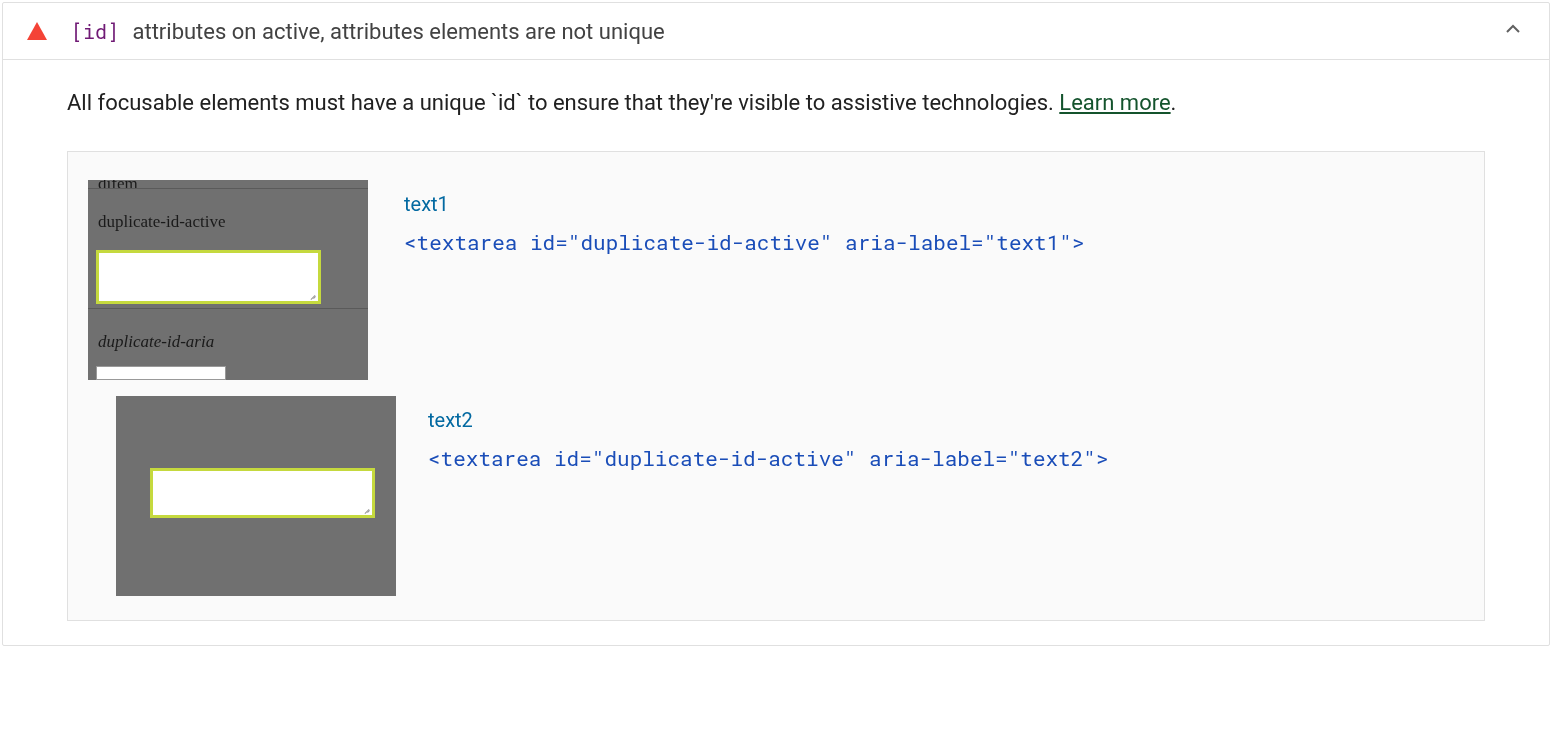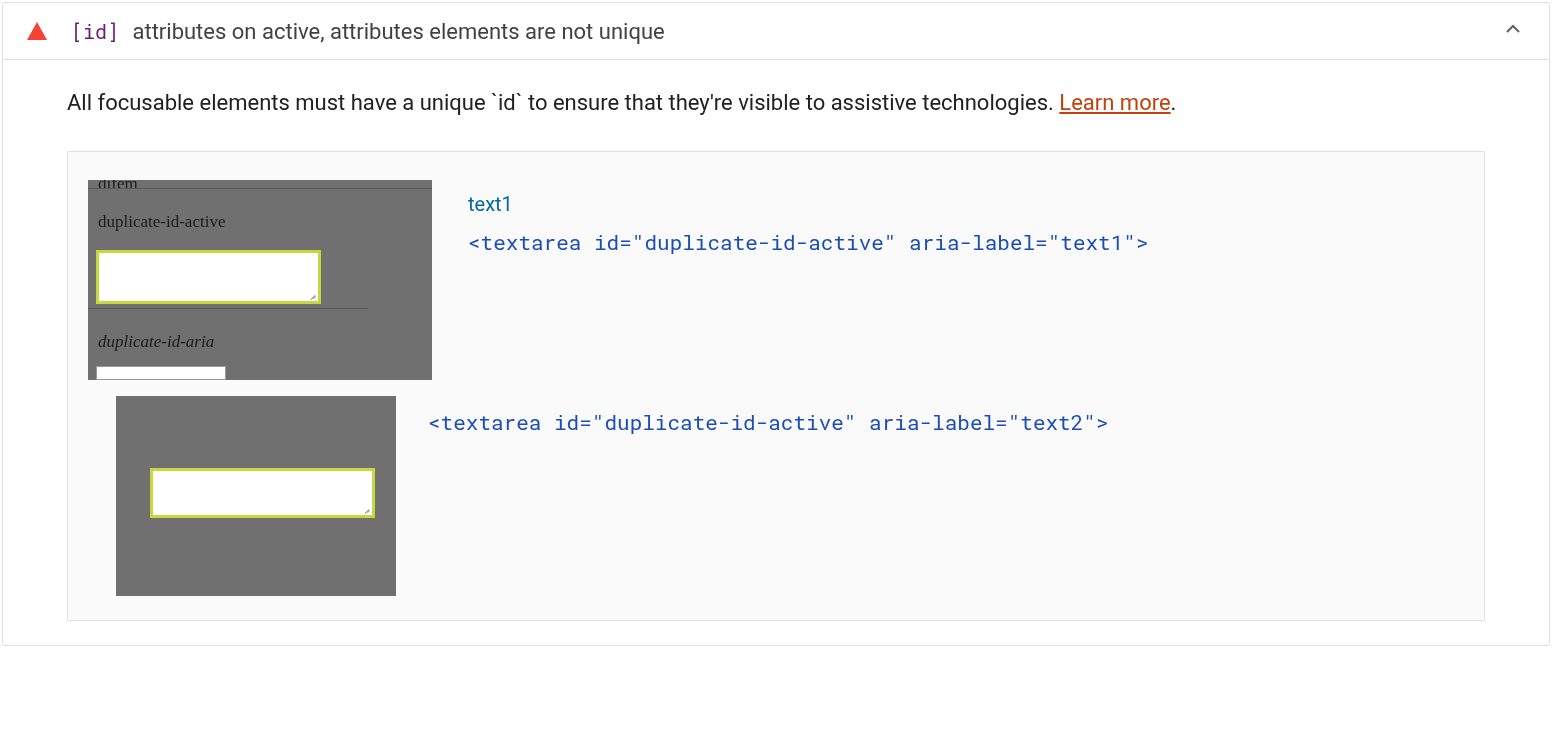--- a/index.html
+++ b/index.html
@@ -57,40 +57,40 @@
     .audit-body {
       padding: 28px 64px 24px 64px;
     }
     .description {
       font-size: 22px;
       color: #212121;
       line-height: 1.4;
       margin-bottom: 32px;
     }
     .learn-more {
-      color: #c2410c;
+      color: #14532d;
       text-decoration: underline;
     }
     .failing-panel {
       border: 1px solid #e0e0e0;
       background: #fafafa;
       padding: 20px 0 16px 0;
     }
     .failing-header {
       font-size: 20px;
       color: #757575;
       padding: 0 20px 16px 20px;
     }
     .failing-item {
       display: flex;
       align-items: flex-start;
       padding: 8px 20px;
     }
     .thumb {
-      width: 344px;
+      width: 280px;
       height: 200px;
       background: #707070;
       flex-shrink: 0;
       margin-right: 36px;
       position: relative;
       overflow: hidden;
     }
     .thumb.second {
       margin-left: 28px;
       width: 280px;
@@ -241,20 +241,21 @@
         </div>
       </div>
 
       <div class="failing-item">
         <div class="thumb second">
           <div class="thumb-textarea thumb2-ta">
             <div class="resize-corner"></div>
           </div>
         </div>
         <div class="item-text">
+          <div class="item-label">text2</div>
           <div class="item-code">&lt;textarea id="duplicate-id-active" aria-label="text2"&gt;</div>
         </div>
       </div>
 
     </div>
   </div>
 
 </div>
 
 </body></html>

